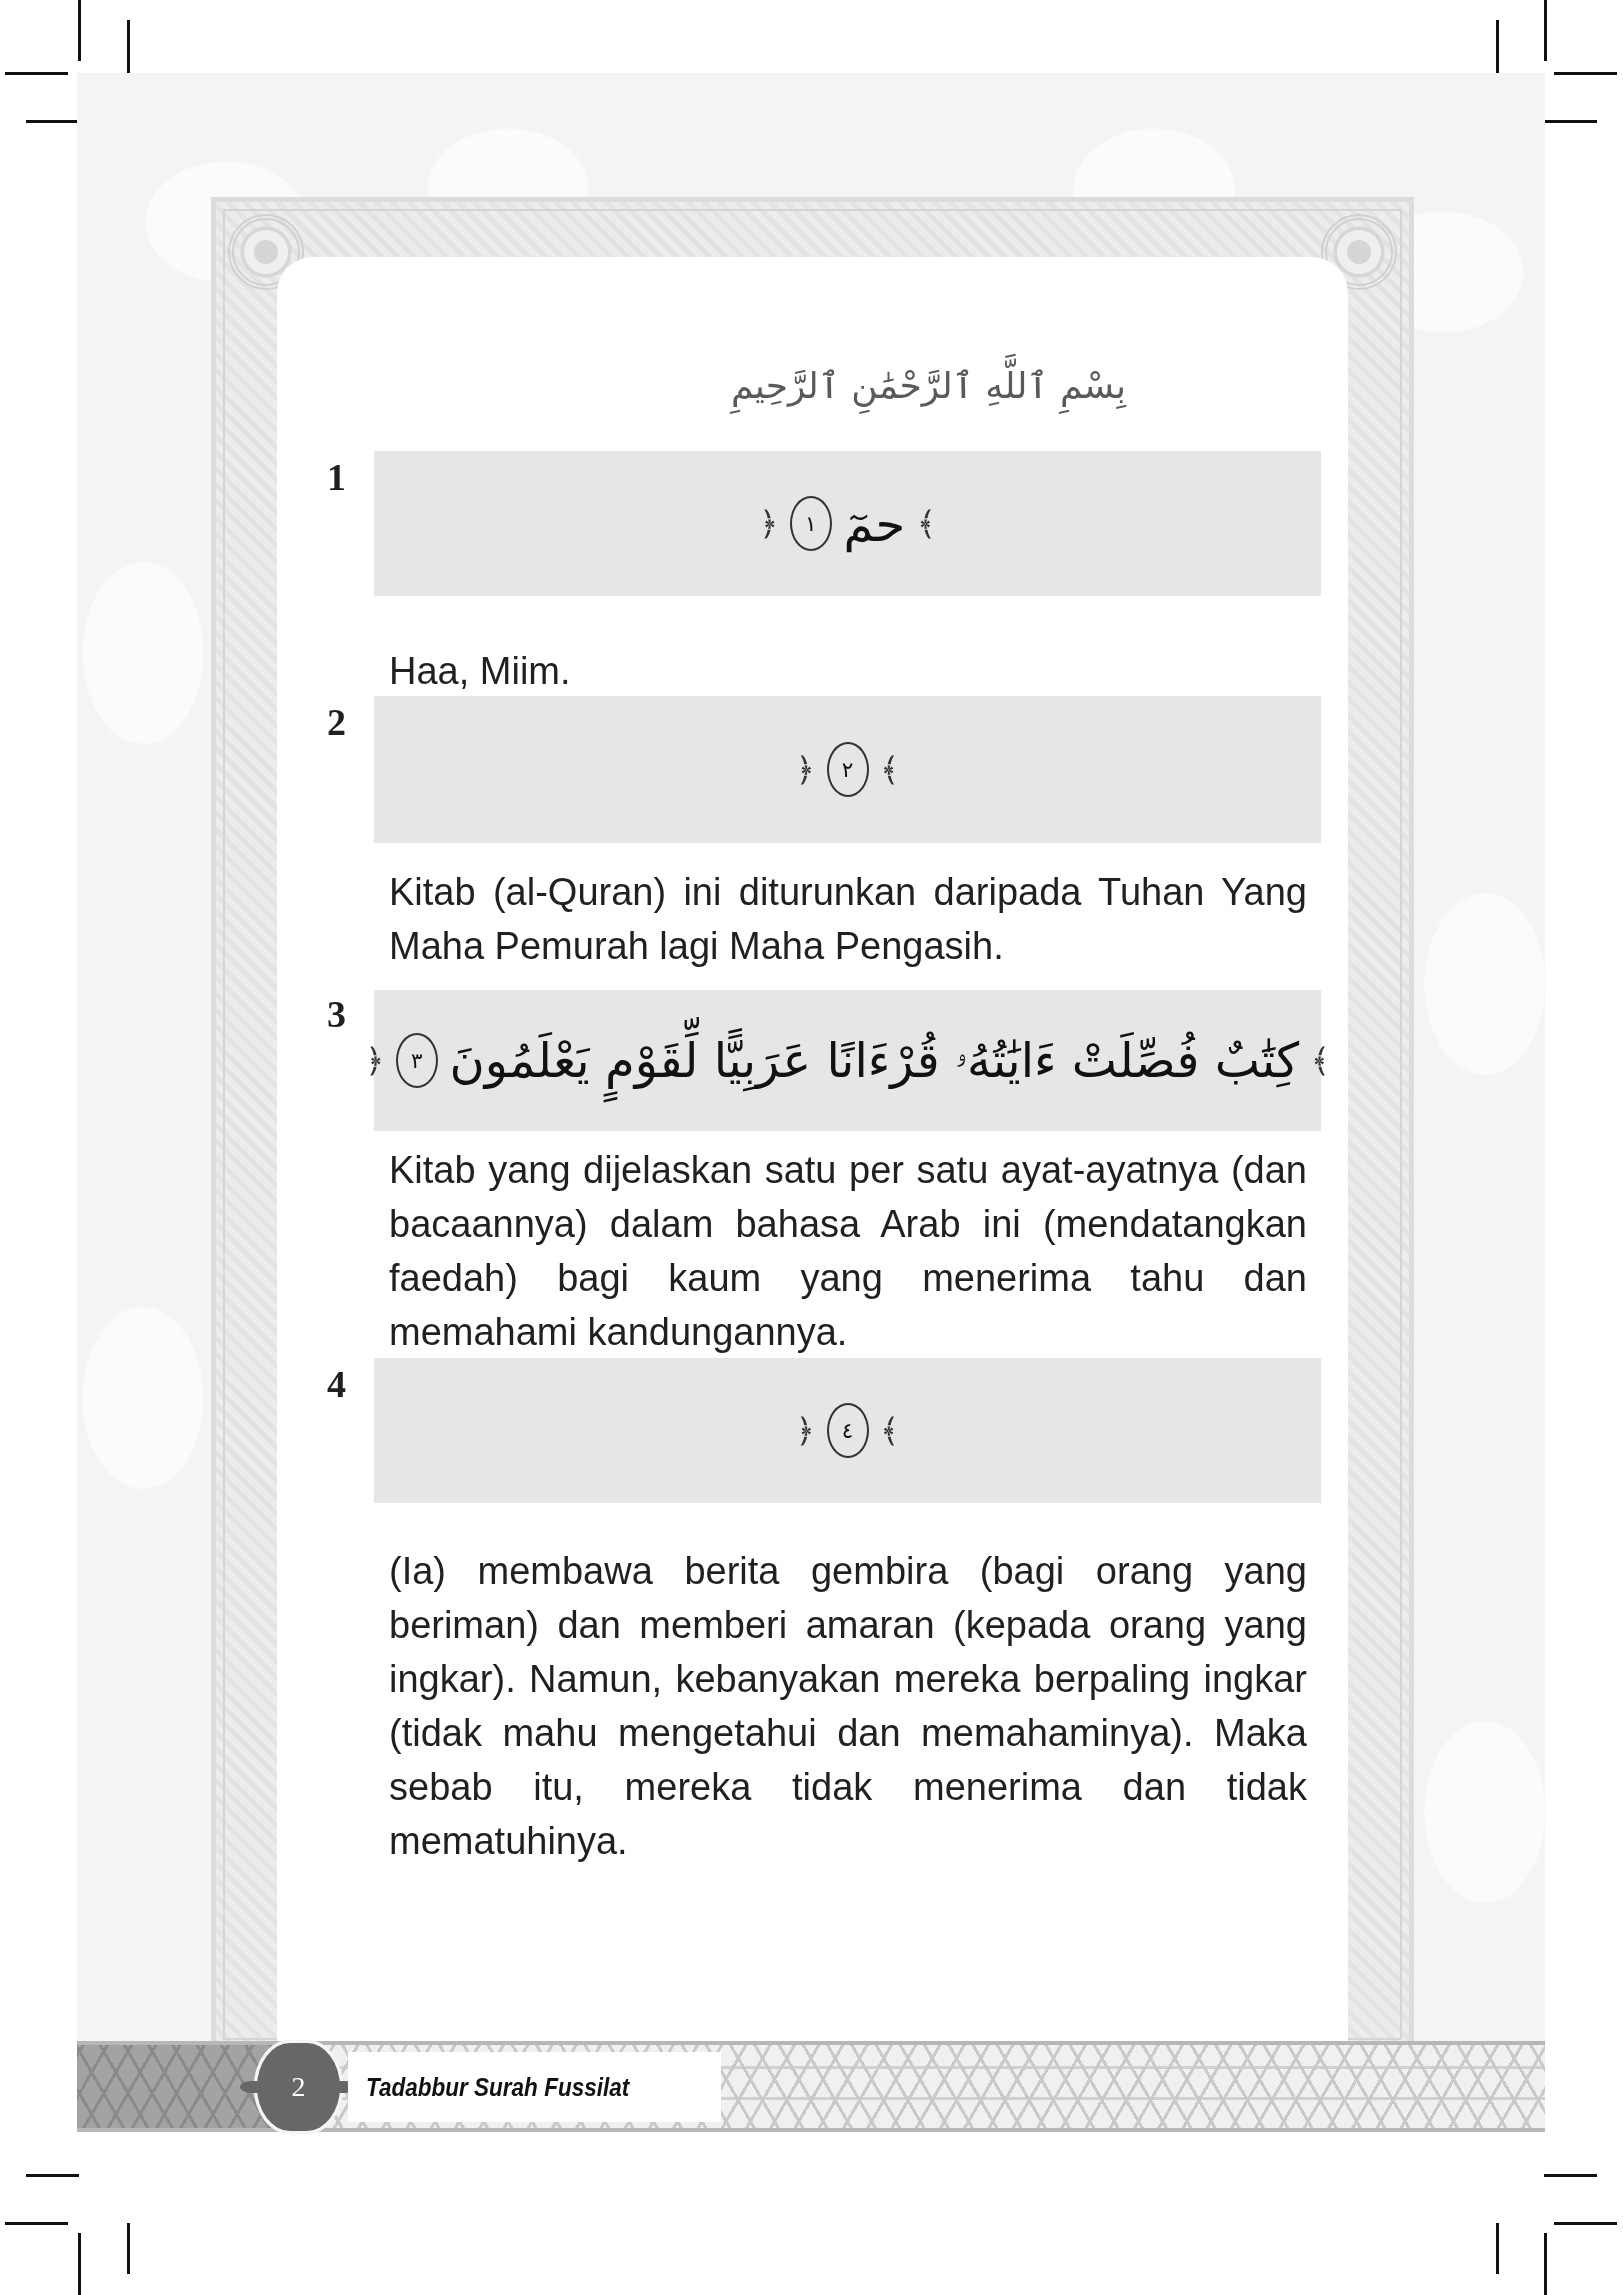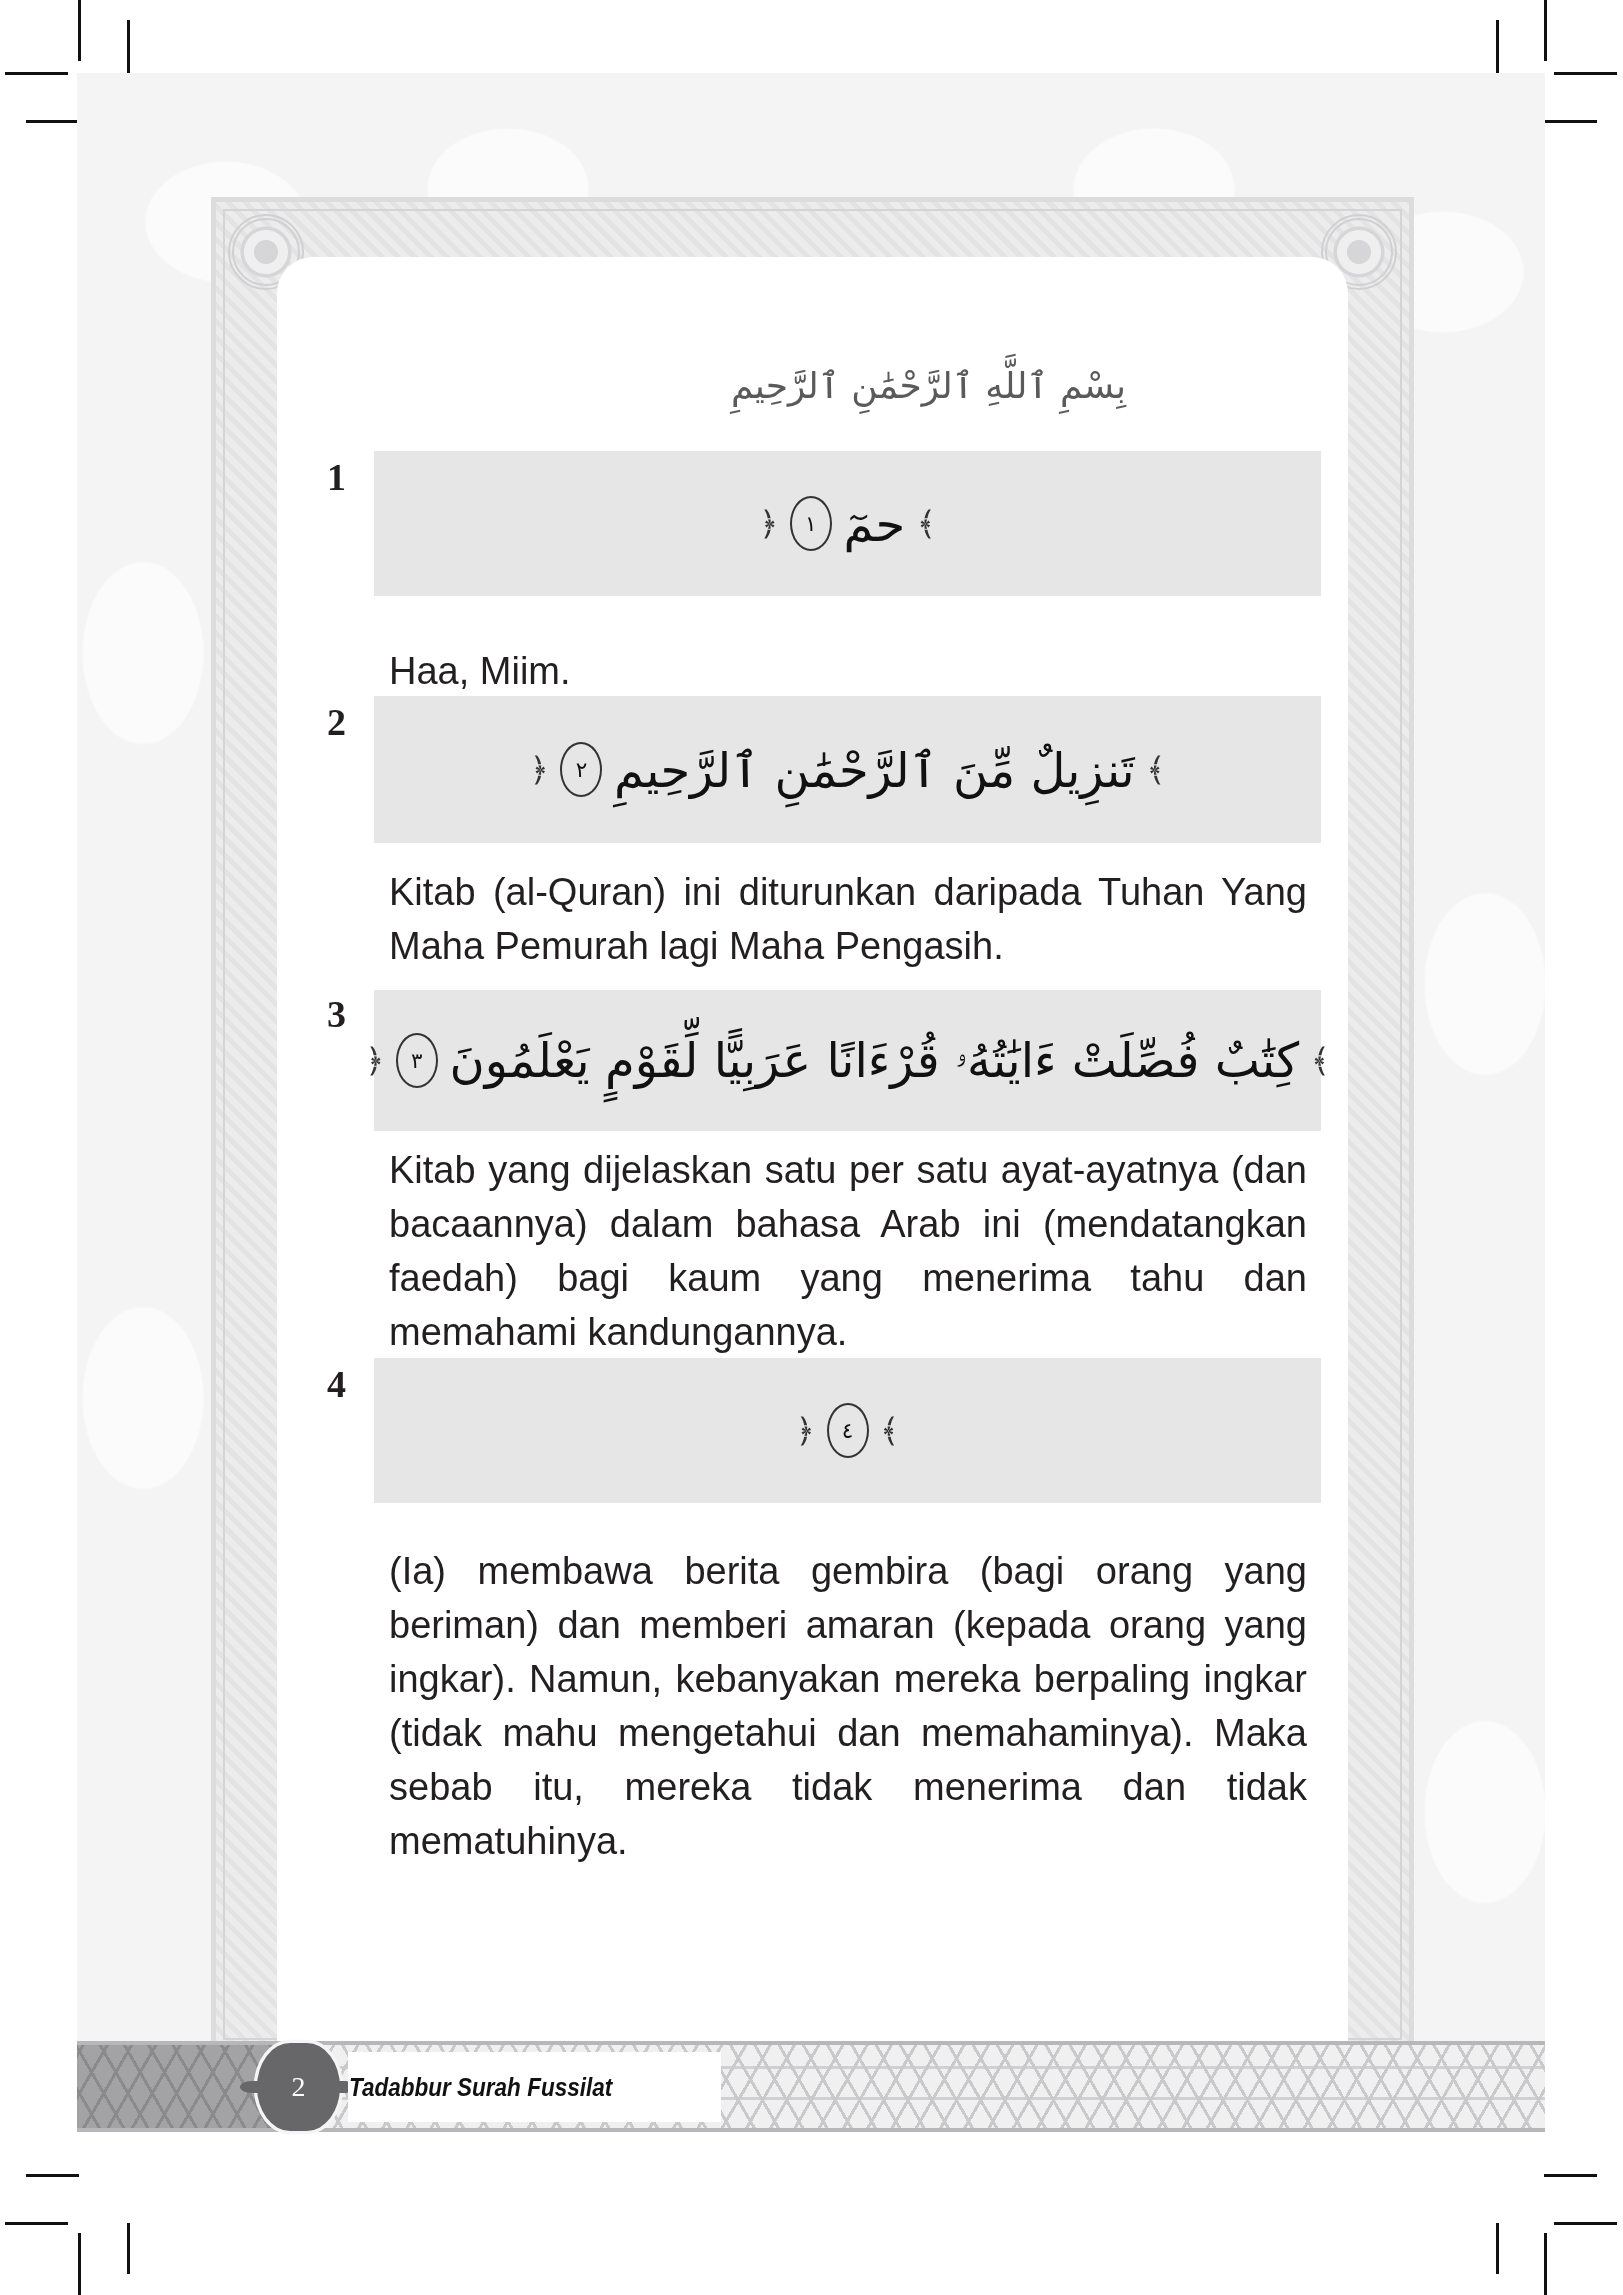--- a/index.html
+++ b/index.html
@@ -98,21 +98,21 @@
     color: #fff; font-size: 28px; font-family: "Liberation Serif", serif;
     box-shadow: 0 0 0 3.3px #f5f5f5;
   }
   .page-badge::before, .page-badge::after {
     content: ""; position: absolute; top: 38px; width: 23px; height: 11.6px; background: #676769;
   }
   .page-badge::before { left: -16.6px; border-radius: 50% 0 0 50%; }
   .page-badge::after { right: -16.6px; border-radius: 0 50% 50% 0; }
   .title-plate {
     position: absolute; left: 348px; top: 2052px; width: 373px; height: 70px; background: #ffffff;
-    display: flex; align-items: center; padding-left: 1px; box-sizing: border-box;
+    display: flex; align-items: center; padding-left: 18px; box-sizing: border-box;
   }
   .title-text {
     font-family: "Liberation Sans", sans-serif; font-style: italic; font-weight: bold;
     font-size: 26.5px; color: #111; transform: scaleX(0.85); transform-origin: left center;
   }
 </style>
 </head>
 <body>
 
 <div class="crop" style="left:78px;top:0;width:2.5px;height:61px;"></div>
@@ -151,21 +151,20 @@
     <span class="ayah-marker">١</span>
     <span class="orn">﴿</span>
   </div>
 </div>
 <div class="translation" style="top:623px;margin-top:21px;">Haa, Miim.</div>
 
 <div class="verse-num" style="top:700px;">2</div>
 <div class="verse-box" style="top:696px;height:147px;">
   <div class="arabic">
     <span class="orn">﴾</span>
-    <span>تَنزِيلٌ مِّنَ ٱلرَّحْمَٰنِ ٱلرَّحِيمِ</span>
     <span class="ayah-marker">٢</span>
     <span class="orn">﴿</span>
   </div>
 </div>
 <div class="translation" style="top:865px;">Kitab (al-Quran) ini diturunkan daripada Tuhan Yang Maha Pemurah lagi Maha Pengasih.</div>
 
 <div class="verse-num" style="top:992px;">3</div>
 <div class="verse-box" style="top:990px;height:141px;">
   <div class="arabic">
     <span class="orn">﴾</span>

